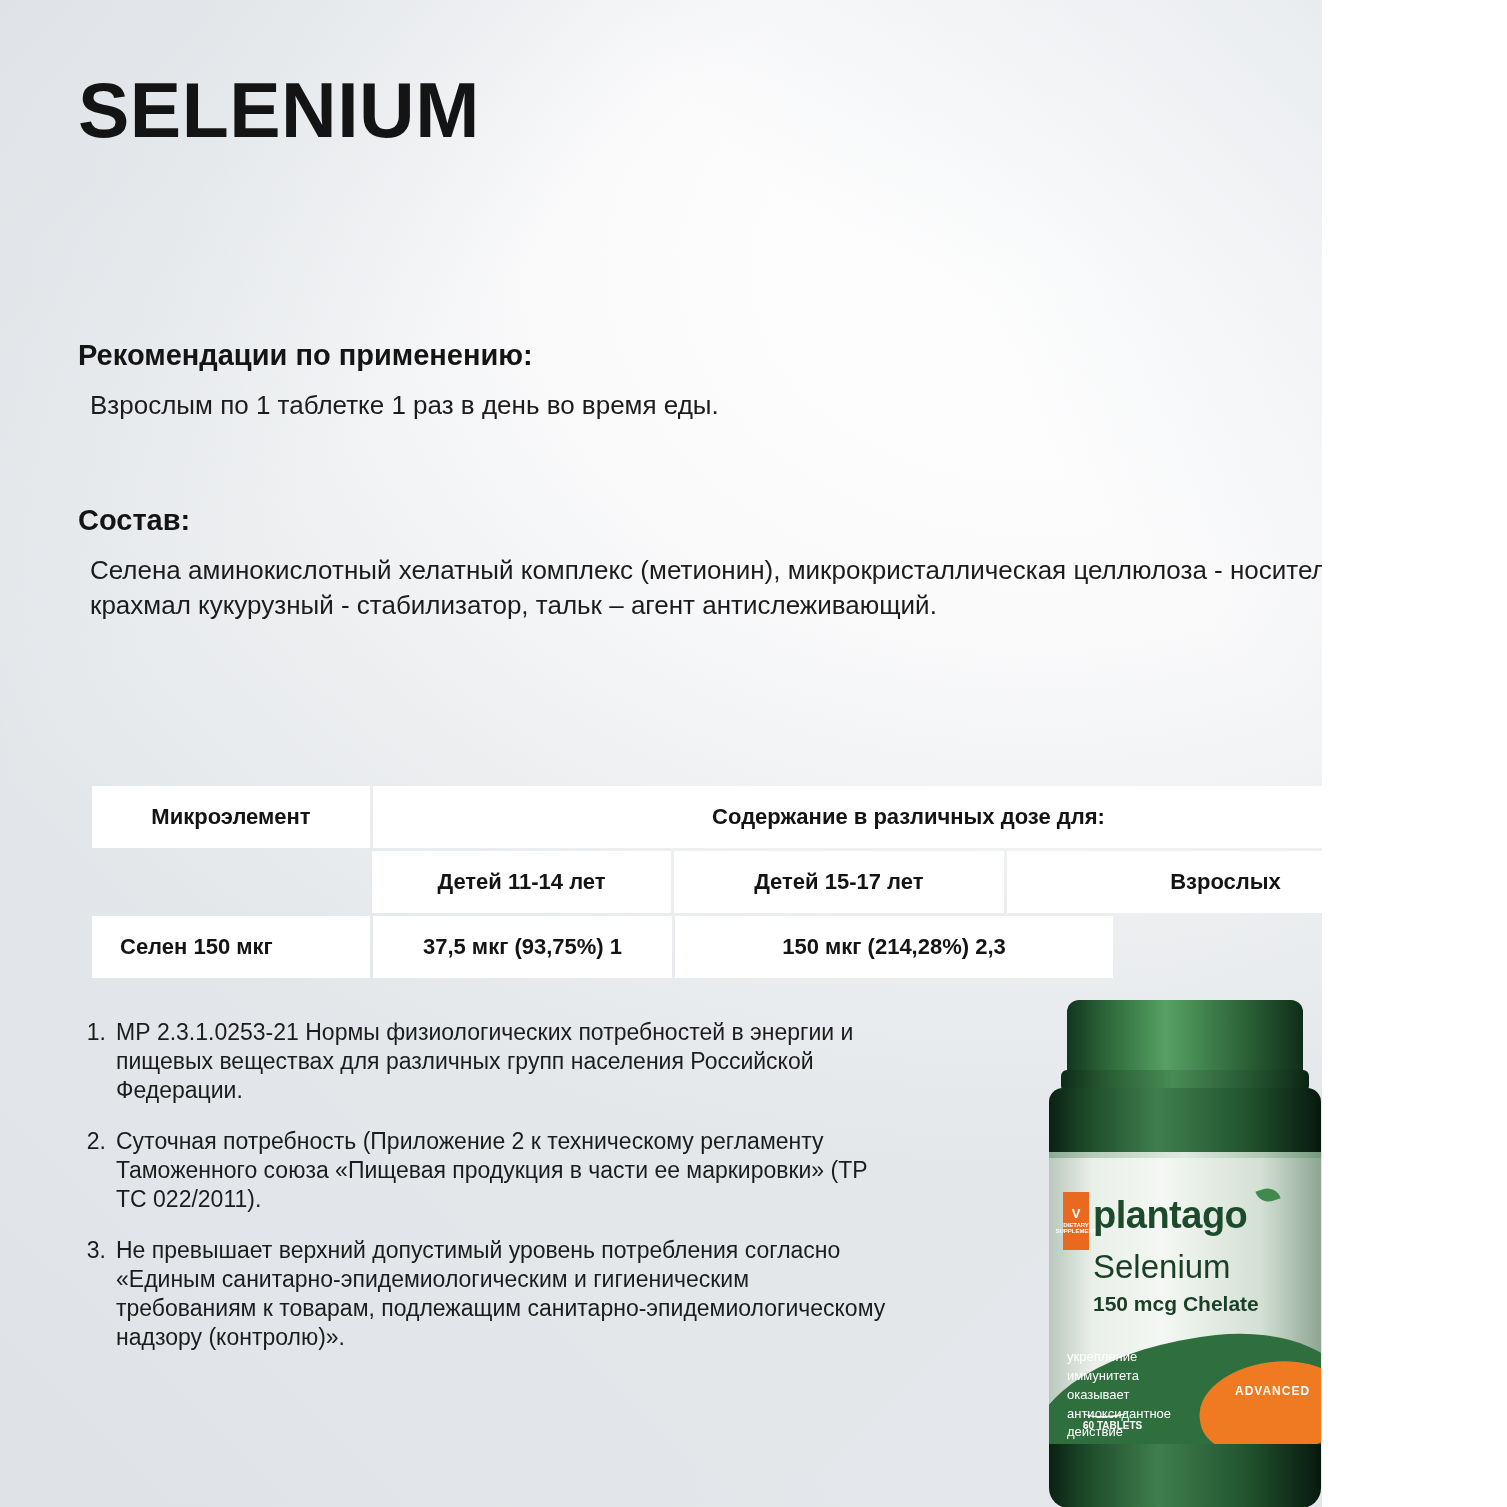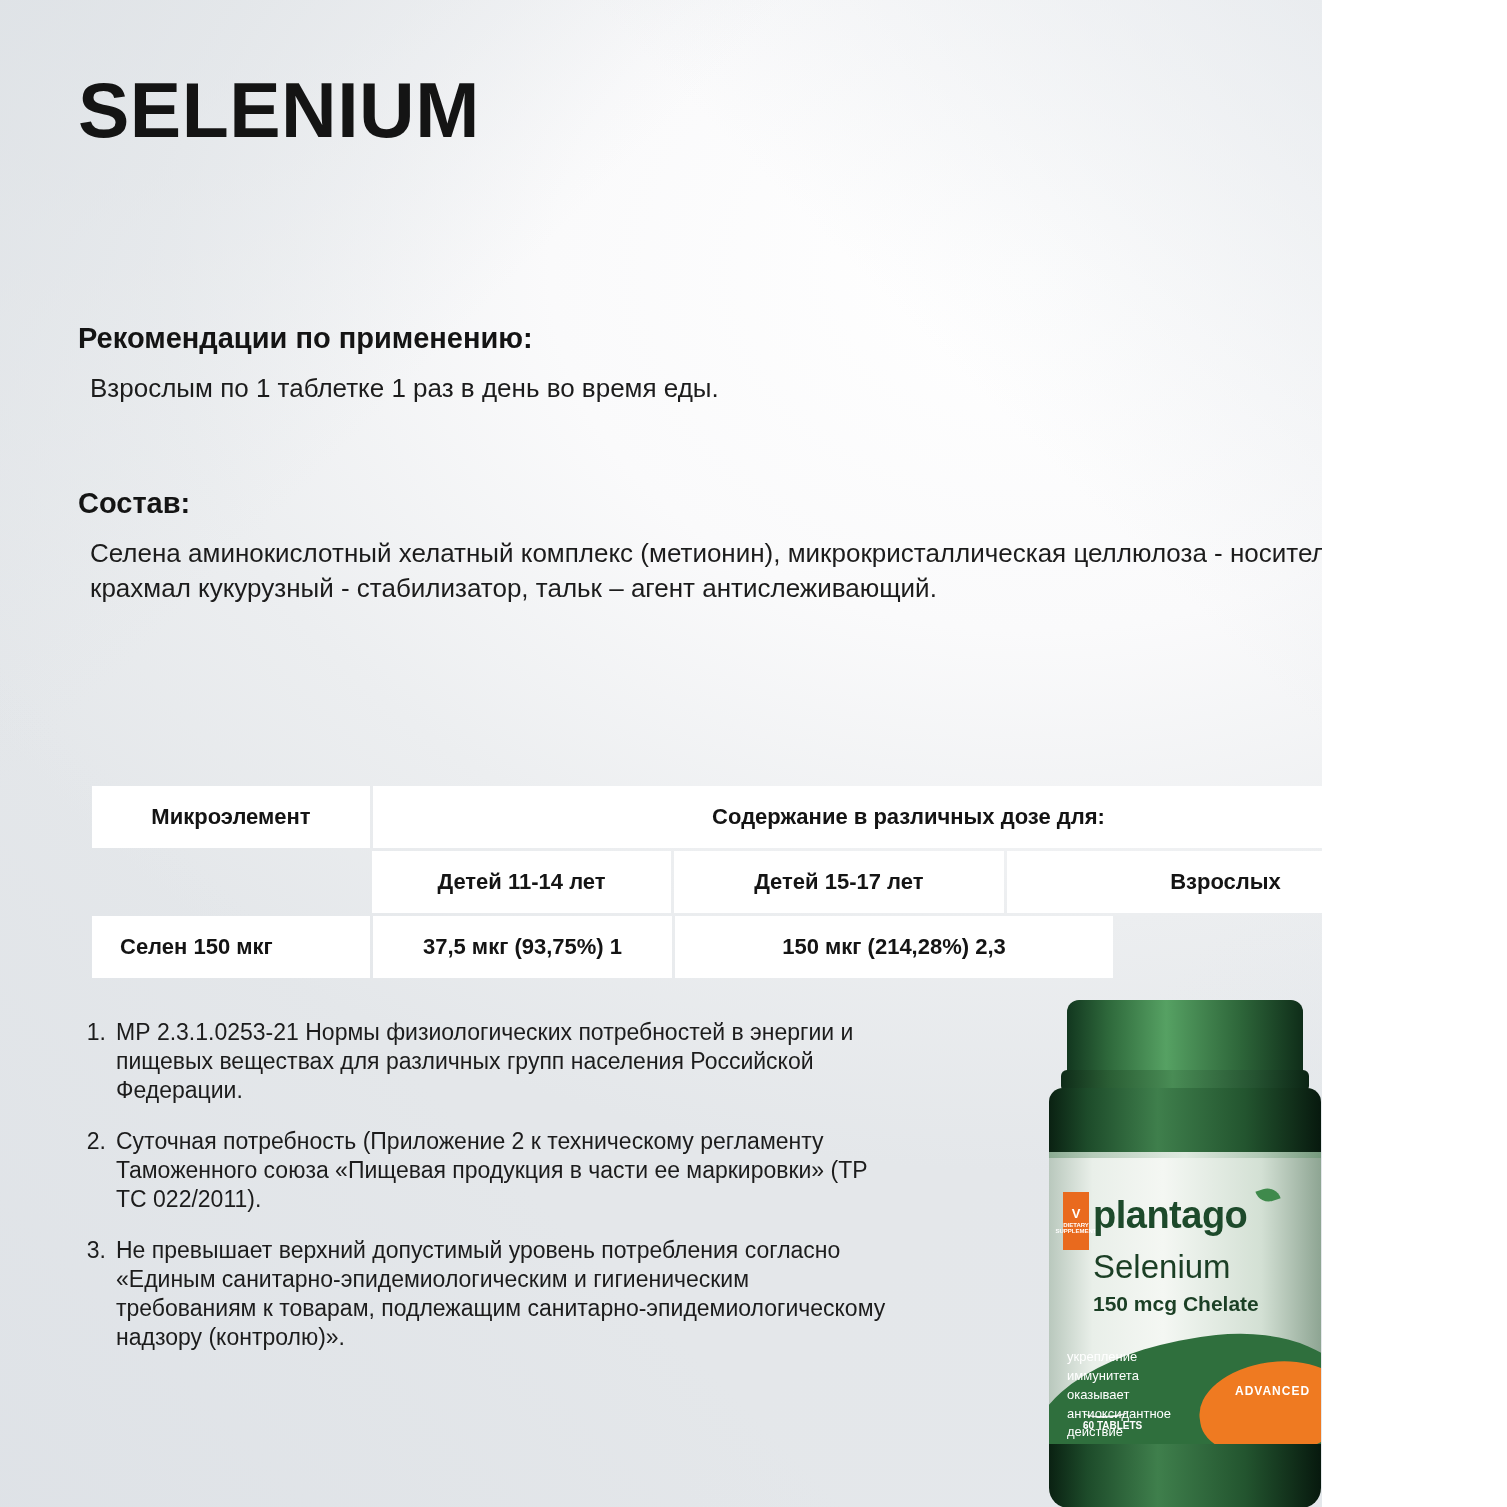--- a/index.html
+++ b/index.html
@@ -56,21 +56,21 @@
   .section {
     position: absolute;
     left: 78px;
     width: 1300px;
   }
 
   .section-heading {
     font-size: 29px;
     font-weight: bold;
     color: #141414;
-    margin: 0 0 16px 0;
+    margin: 17px 0 16px 0;
   }
 
   .section-body {
     font-size: 26px;
     color: #1c1c1c;
     line-height: 1.35;
     margin: 12px;
   }
 
   #usage { top: 322px; }

